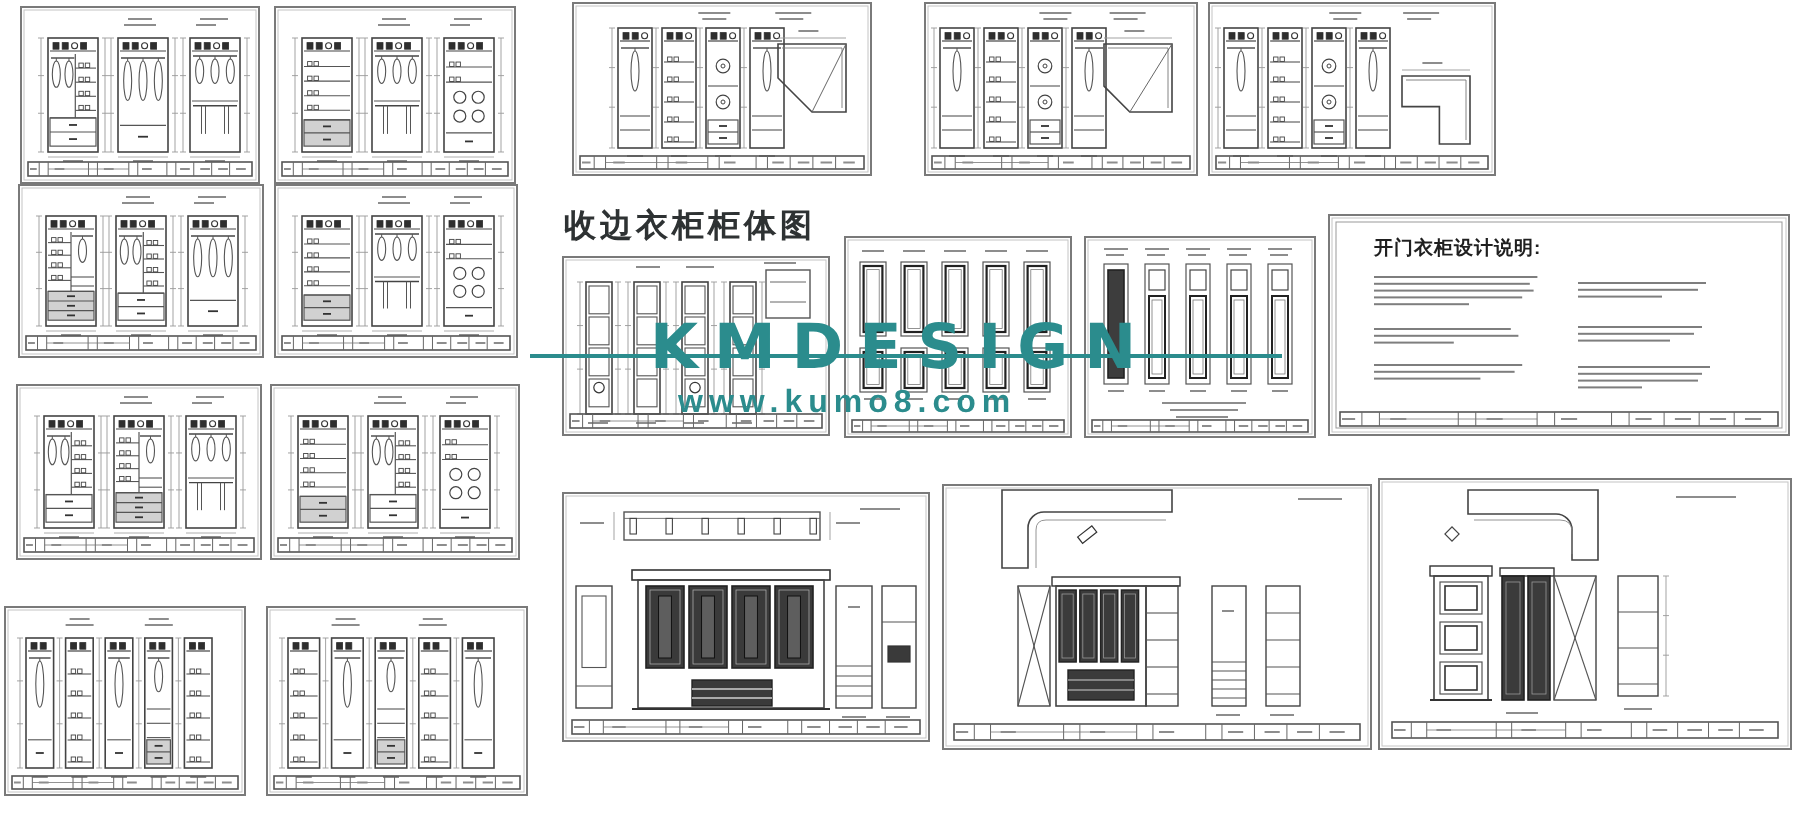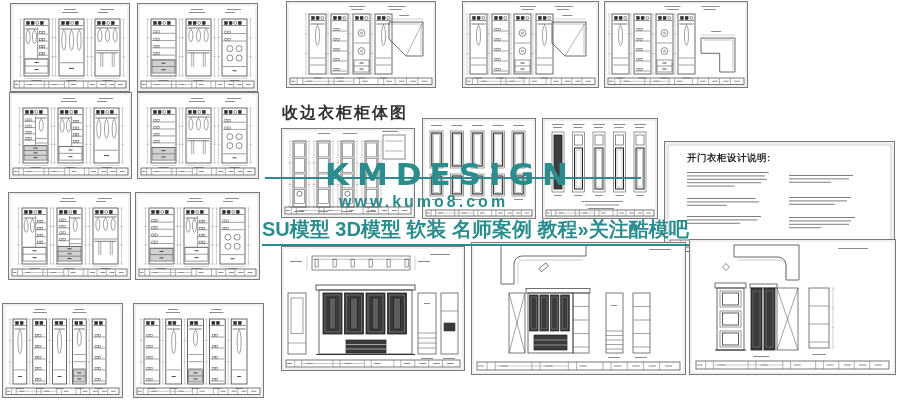--- a/index.html
+++ b/index.html
@@ -1648,21 +1648,21 @@
           <rect x="15.88" y="93.5" width="4.74" height="1" fill="#8d8d8d"></rect>
           <rect x="39.64" y="93.5" width="4.74" height="1" fill="#8d8d8d"></rect>
           <rect x="58" y="93.5" width="4.74" height="1" fill="#8d8d8d"></rect>
           <rect x="76.36" y="93.5" width="4.74" height="1" fill="#8d8d8d"></rect>
           <rect x="86.08" y="93.5" width="4.74" height="1" fill="#8d8d8d"></rect>
           <rect x="94.72" y="93.5" width="4.74" height="1" fill="#8d8d8d"></rect>
           <rect x="103.36" y="93.5" width="4.74" height="1" fill="#8d8d8d"></rect>
           <rect x="4" y="93.5" width="3.2399999999999998" height="1" fill="#8d8d8d"></rect>
         </svg>
       </div>
-      <div class="sheet" style="left: 664px; top: 107px; width: 231px; height: 111px; margin-top: 34px;">
+      <div class="sheet" style="left: 664px; top: 107px; width: 231px; height: 111px;">
         <svg width="229" height="109" viewBox="0 0 229 109">
           <rect x="1" y="1" width="227" height="107" stroke="#c4c4c4" stroke-width="0.5" fill="none"></rect>
           <rect x="3" y="3" width="223" height="103" stroke="#999" stroke-width="0.5" fill="none"></rect>
           <text x="22" y="19" fill="#1f1f1f" font-size="9.5" font-weight="bold" letter-spacing="0.5" font-family="&quot;Liberation Sans&quot;,sans-serif">开门衣柜设计说明:</text>
           <rect x="22" y="30" width="81.7" height="1" fill="#7e7e7e"></rect>
           <rect x="22" y="33.4" width="77.89999999999999" height="1" fill="#7e7e7e"></rect>
           <rect x="22" y="36.8" width="79.8" height="1" fill="#7e7e7e"></rect>
           <rect x="22" y="40.2" width="74.1" height="1" fill="#7e7e7e"></rect>
           <rect x="22" y="43.6" width="47.5" height="1" fill="#7e7e7e"></rect>
           <rect x="22" y="56" width="68.39999999999999" height="1" fill="#7e7e7e"></rect>
@@ -1901,15 +1901,14 @@
           <rect x="184.56" y="124.5" width="7.29" height="1" fill="#8d8d8d"></rect>
           <rect x="7" y="124.5" width="5.79" height="1" fill="#8d8d8d"></rect>
         </svg>
       </div>
     </div>
   <div class="sec-title" id="title-edge">收边衣柜柜体图</div>
   <div id="watermark">
     <div id="wm-line"></div>
     <div id="wm-brand">KMDESIGN</div>
     <div id="wm-url">www.kumo8.com</div>
-    <div id="wm-tagline">SU模型 3D模型 软装 名师案例 教程»关注酷模吧</div>
   </div>
 </div>
 
 </body></html>

